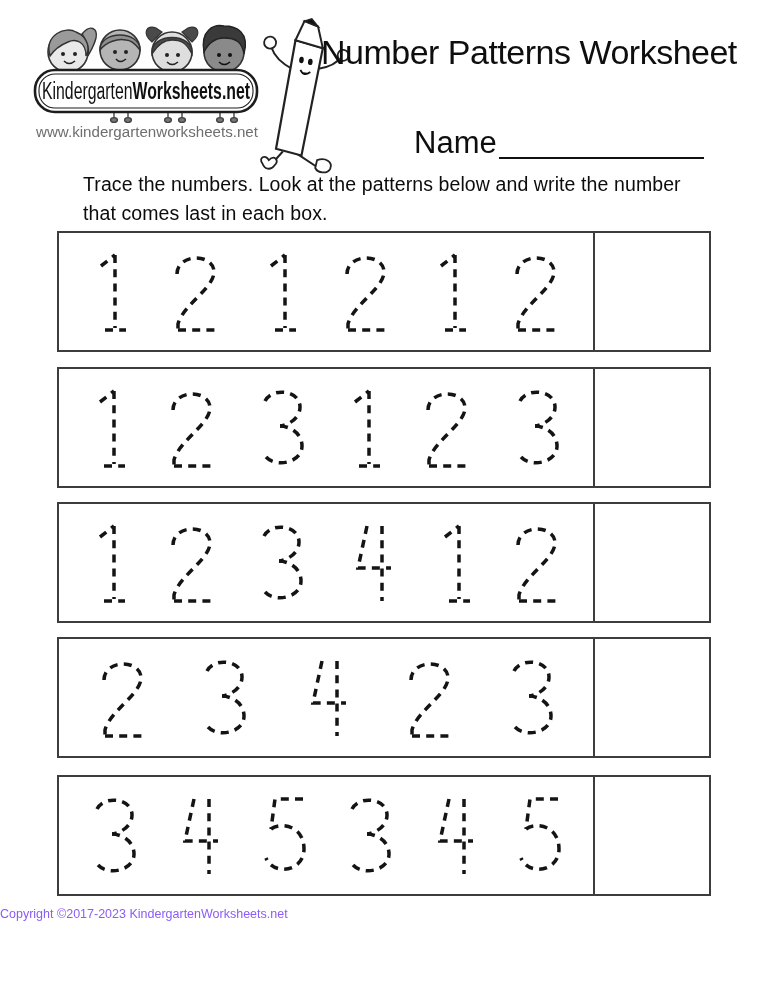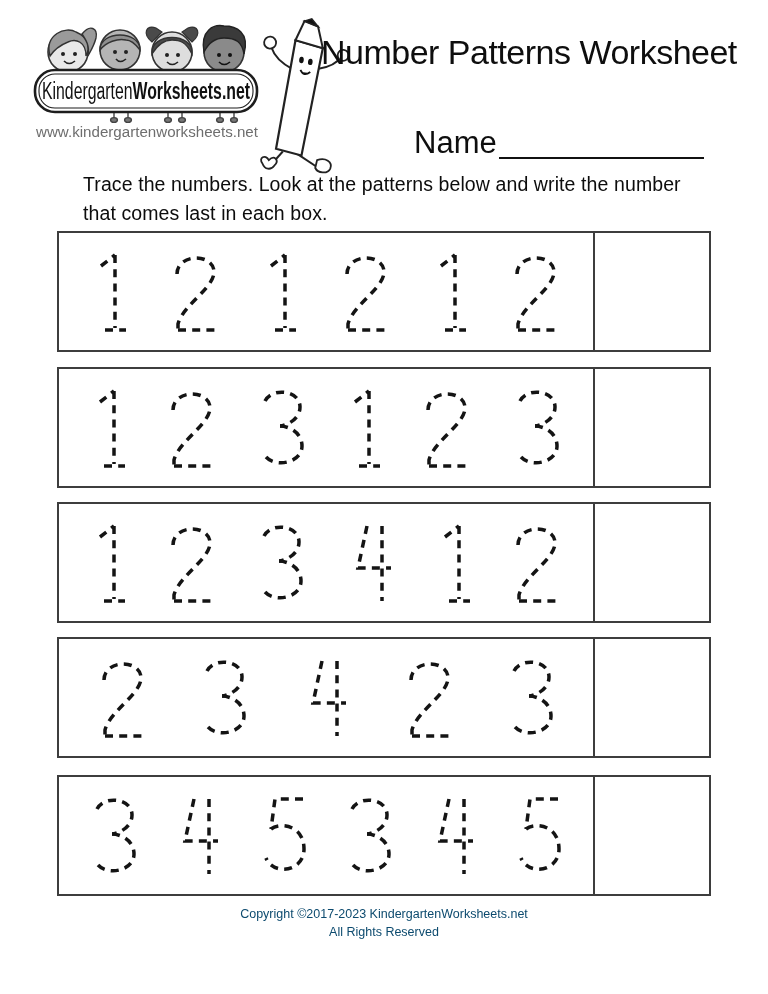--- a/index.html
+++ b/index.html
@@ -37,22 +37,22 @@
   }
   .answer-box{
     flex:1;border-left:2px solid #3d3d3d;background:#fff;
   }
   .digit-path{
     fill:none;stroke:#141414;stroke-width:3.5;
     stroke-dasharray:8 6.2;stroke-linecap:butt;stroke-linejoin:miter;
   }
   
   .footer{
-    position:absolute;left:0;top:906px;width:768px;text-align:center;
-    font-size:12.5px;color:#0c4a6e;line-height:1.4;
+    position:absolute;left:0;top:906px;width:768px;
+    font-size:12.5px;color:#8b5cf6;line-height:1.4;
   }
   
   .banner-text{font-family:"Liberation Sans",sans-serif;font-size:23px;fill:#111;}
   .banner-bold{font-weight:bold;}
   .url-text{font-family:"Liberation Sans",sans-serif;font-size:15.5px;fill:#6e6e6e;}
 </style>
 </head>
 <body>
 
 <div class="page">
@@ -295,16 +295,15 @@
         <svg viewBox="0 0 50 84" width="50" height="84">
           <path d="M44 5 L16 5 L12 35" class="digit-path"></path>
           <path d="M12 35 C21 28 45 31 45 55 C45 78 14 82 7 64" class="digit-path"></path>
         </svg>
       </div>
     <div class="answer-box"></div>
   </div>
 
   <div class="footer">
     <div>Copyright ©2017-2023 KindergartenWorksheets.net</div>
-    <div>All Rights Reserved</div>
   </div>
 
 </div>
 
 </body></html>

